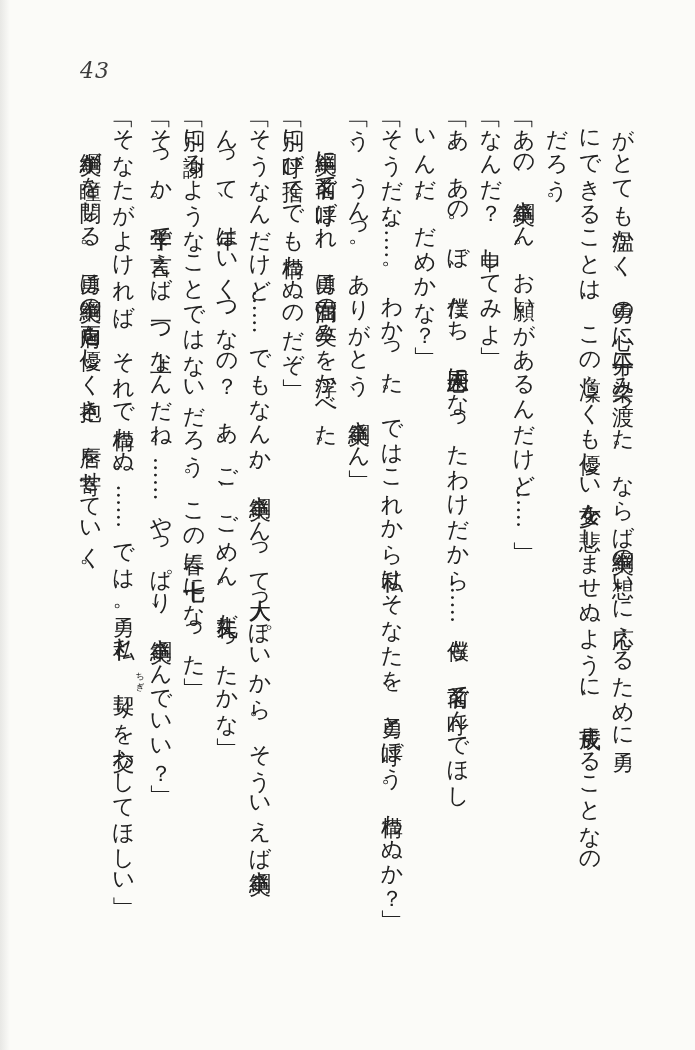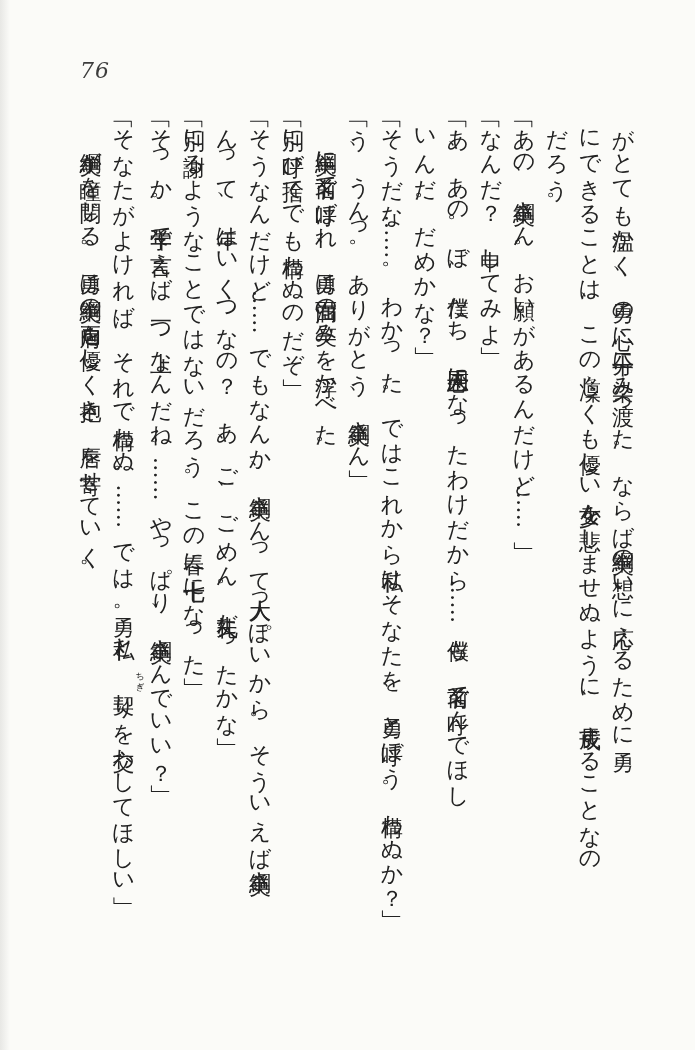--- a/index.html
+++ b/index.html
@@ -62,21 +62,21 @@
     font-size: 9px;
     letter-spacing: 0;
     color: var(--ink);
   }
 </style>
 </head>
 <body>
 
 <div class="scan-edge"></div>
 
-<div class="page-number">76</div>
+<div class="page-number">43</div>
 
 <div class="text-block">
     <p class="tline">がとても温かく、勇の心に十二分に染み渡った。ならば美綱の想いに応えるために勇</p>
     <p class="tline">にできることは、この凜々しくも優しい少女を悲しませぬように、成長することなの</p>
     <p class="tline">だろう。</p>
     <p class="tline">「あの、美綱さん。お願いがあるんだけど……」</p>
     <p class="tline">「なんだ？　申してみよ」</p>
     <p class="tline">「あ、あの。ぼ、僕たち、恋人同士になったわけだから……僕も、名前で呼んでほし</p>
     <p class="tline">いんだ。だめかな？」</p>
     <p class="tline">「そうだな……。わかった。ではこれから私はそなたを、勇と呼ぼう。構わぬか？」</p>

